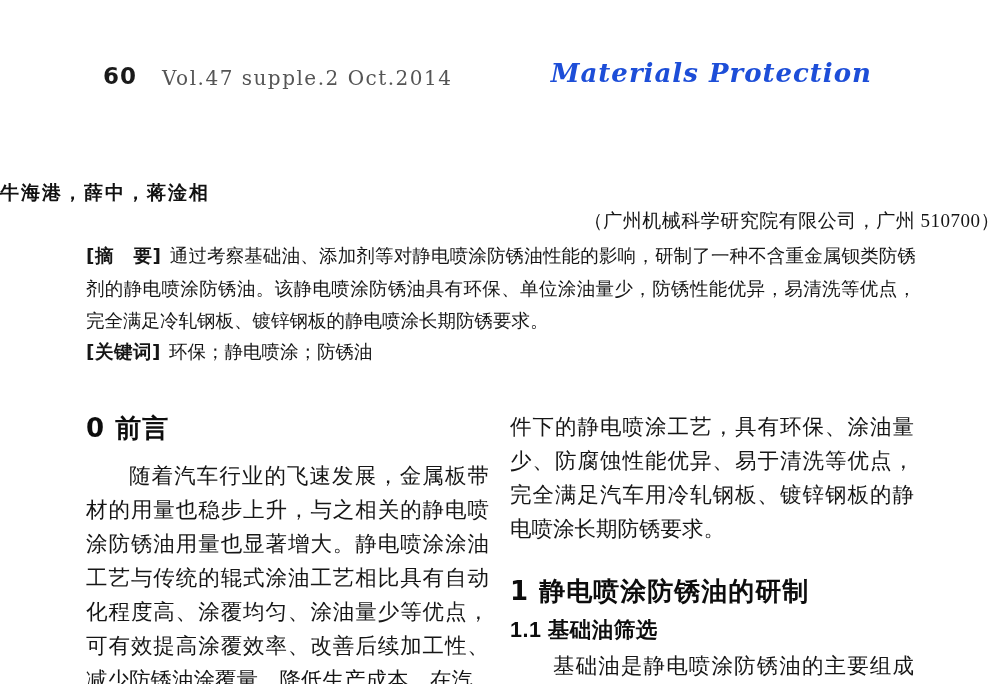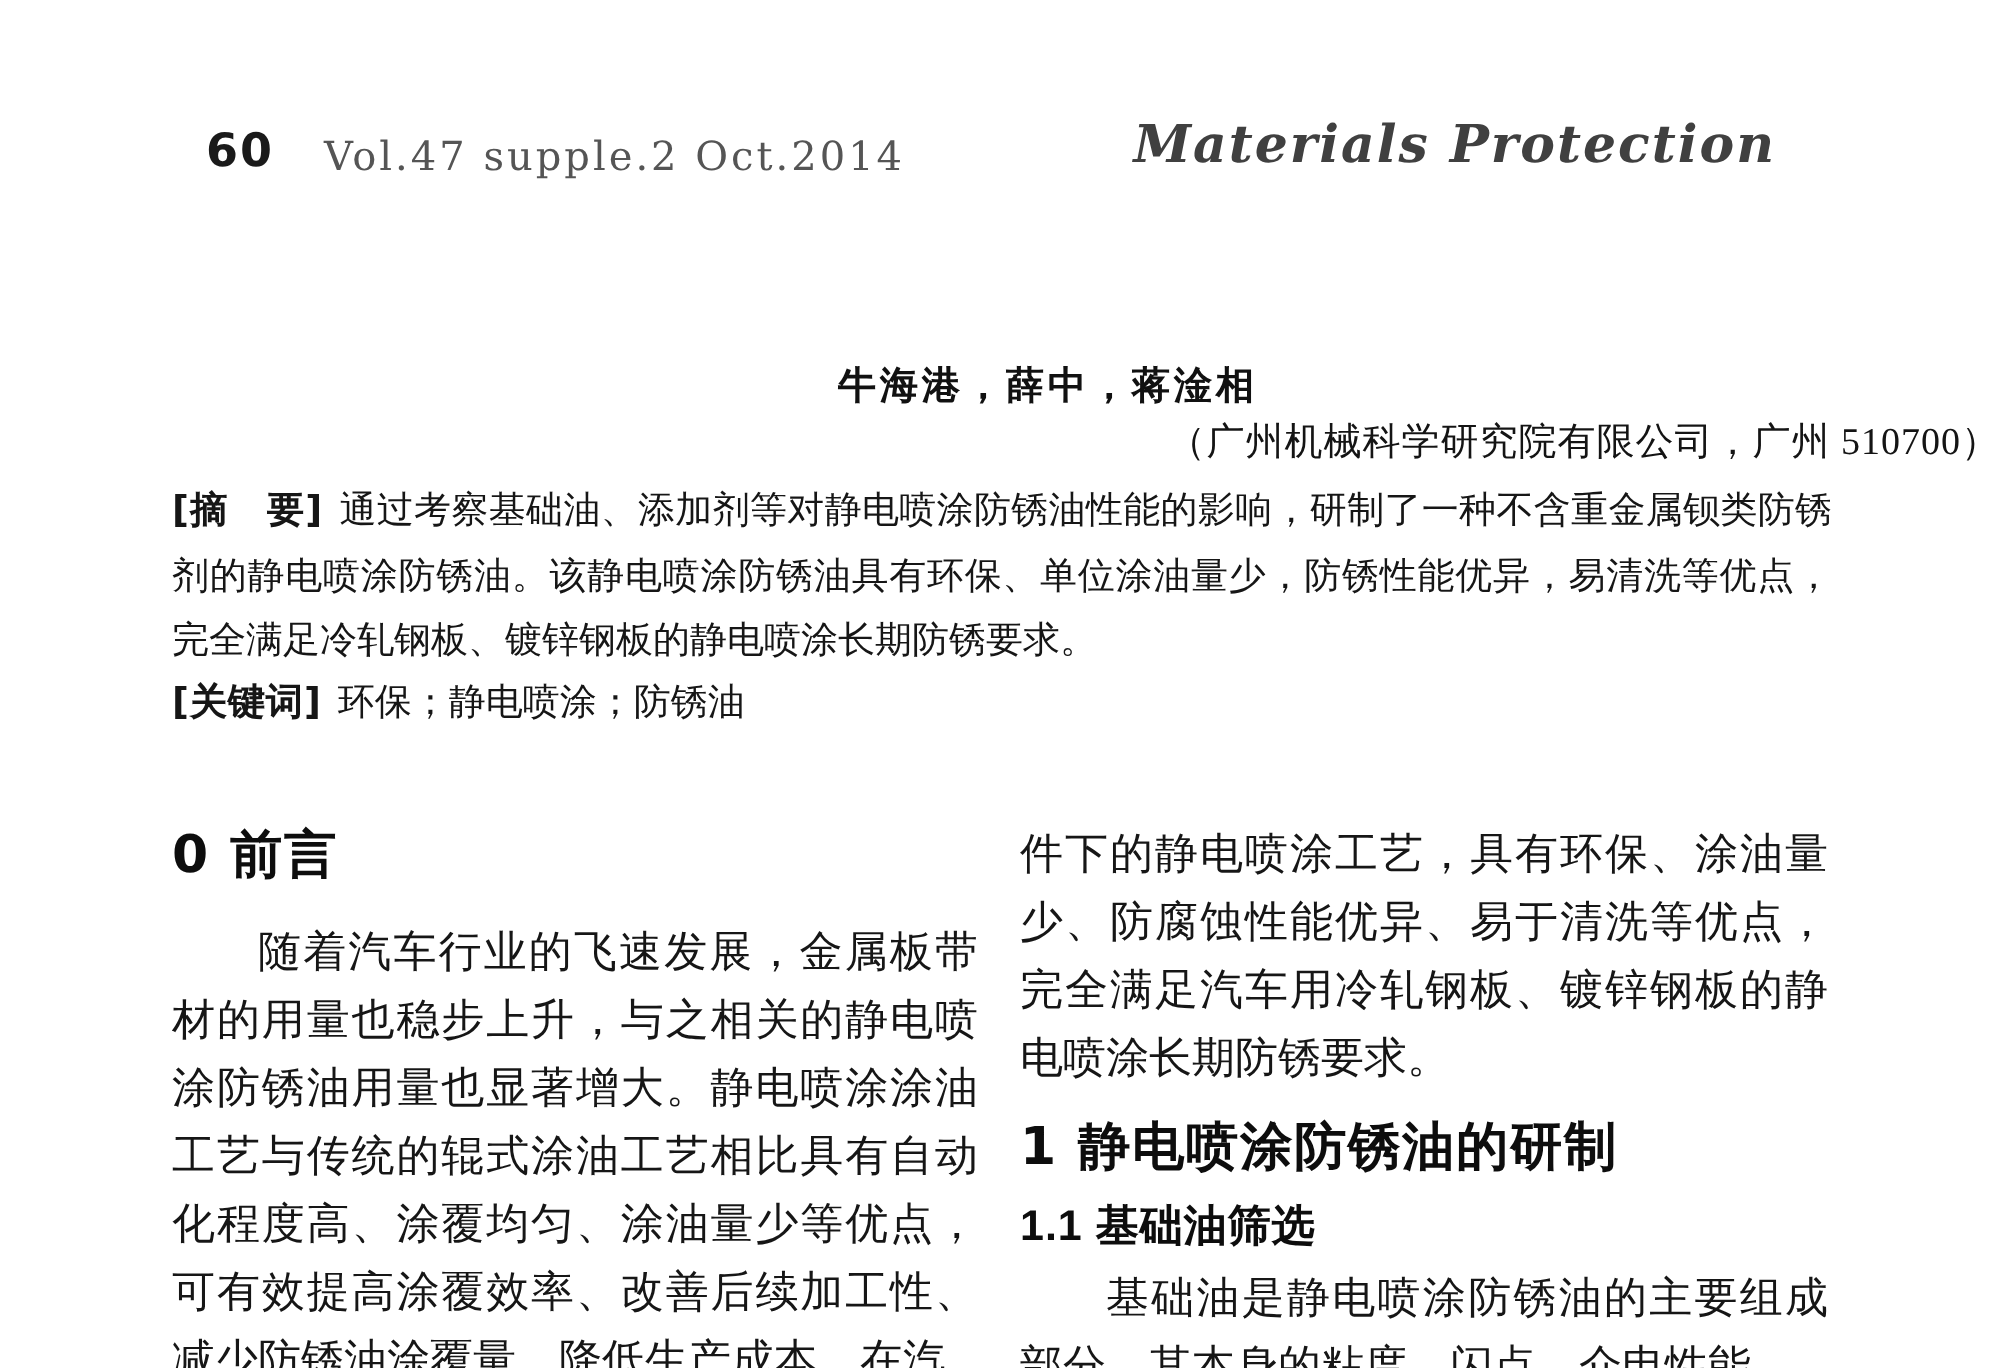--- a/index.html
+++ b/index.html
@@ -27,51 +27,50 @@
   .header-volinfo {
     position: absolute;
     left: 162px; top: 66px;
     font-family: "DejaVu Serif", "Liberation Serif", serif;
     font-size: 20px;
     color: #555555;
     letter-spacing: 1.5px;
   }
   .header-journal {
     position: absolute;
-    right: 112px; top: 58px;
+    right: 128px; top: 58px;
     font-family: "DejaVu Serif", "Liberation Serif", serif;
     font-style: italic;
     font-weight: bold;
     font-size: 26px;
-    color: #404040;
+    color: #1d4ed8;
     letter-spacing: 1px;
   }
 
   
   .paper-title {
     position: absolute;
     left: 0; top: 106px;
     width: 100%;
     text-align: center;
     font-family: "DejaVu Sans", "Liberation Sans", sans-serif;
     font-weight: bold;
     font-size: 39px;
     letter-spacing: 2px;
     color: #0d0d0d;
   }
   .paper-authors {
     position: absolute;
     left: 0; top: 180px;
     width: 100%;
-    text-align: center;
+    text-align: left;
     font-weight: bold;
     font-size: 19px;
     letter-spacing: 2px;
     color: #111111;
-    padding-left: 48px;
   }
   .paper-affiliation {
     position: absolute;
     left: 0; top: 208px;
     width: 100%;
     text-align: right;
     font-size: 19px;
     letter-spacing: 0.5px;
     color: #141414;
   }
@@ -129,21 +128,21 @@
     letter-spacing: 0.5px;
   }
   .body-par {
     font-size: 21.5px;
     line-height: 34px;
     text-align: justify;
     color: #161616;
   }
   .indented { text-indent: 2em; }
   .mt-14 { margin-top: 13px; }
-  .mt-10 { margin-top: 10px; }
+  .mt-10 { margin-top: 27px; }
   .mt-6  { margin-top: 6px; }
   .mt-4  { margin-top: 4px; }
 </style>
 </head>
 <body>
 
 <div class="page">
 
   <div class="header-pagenum">60</div>
   <div class="header-volinfo">Vol.47 supple.2 Oct.2014</div>

